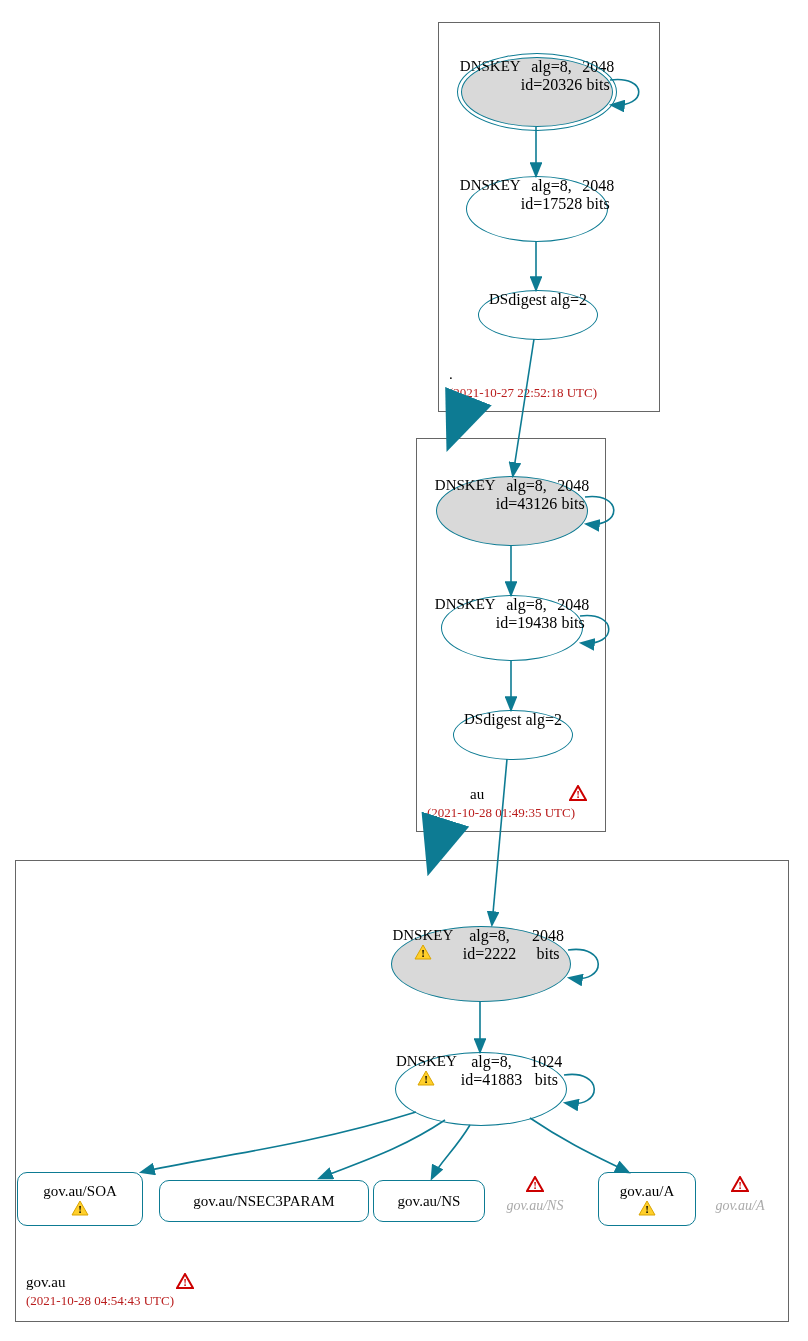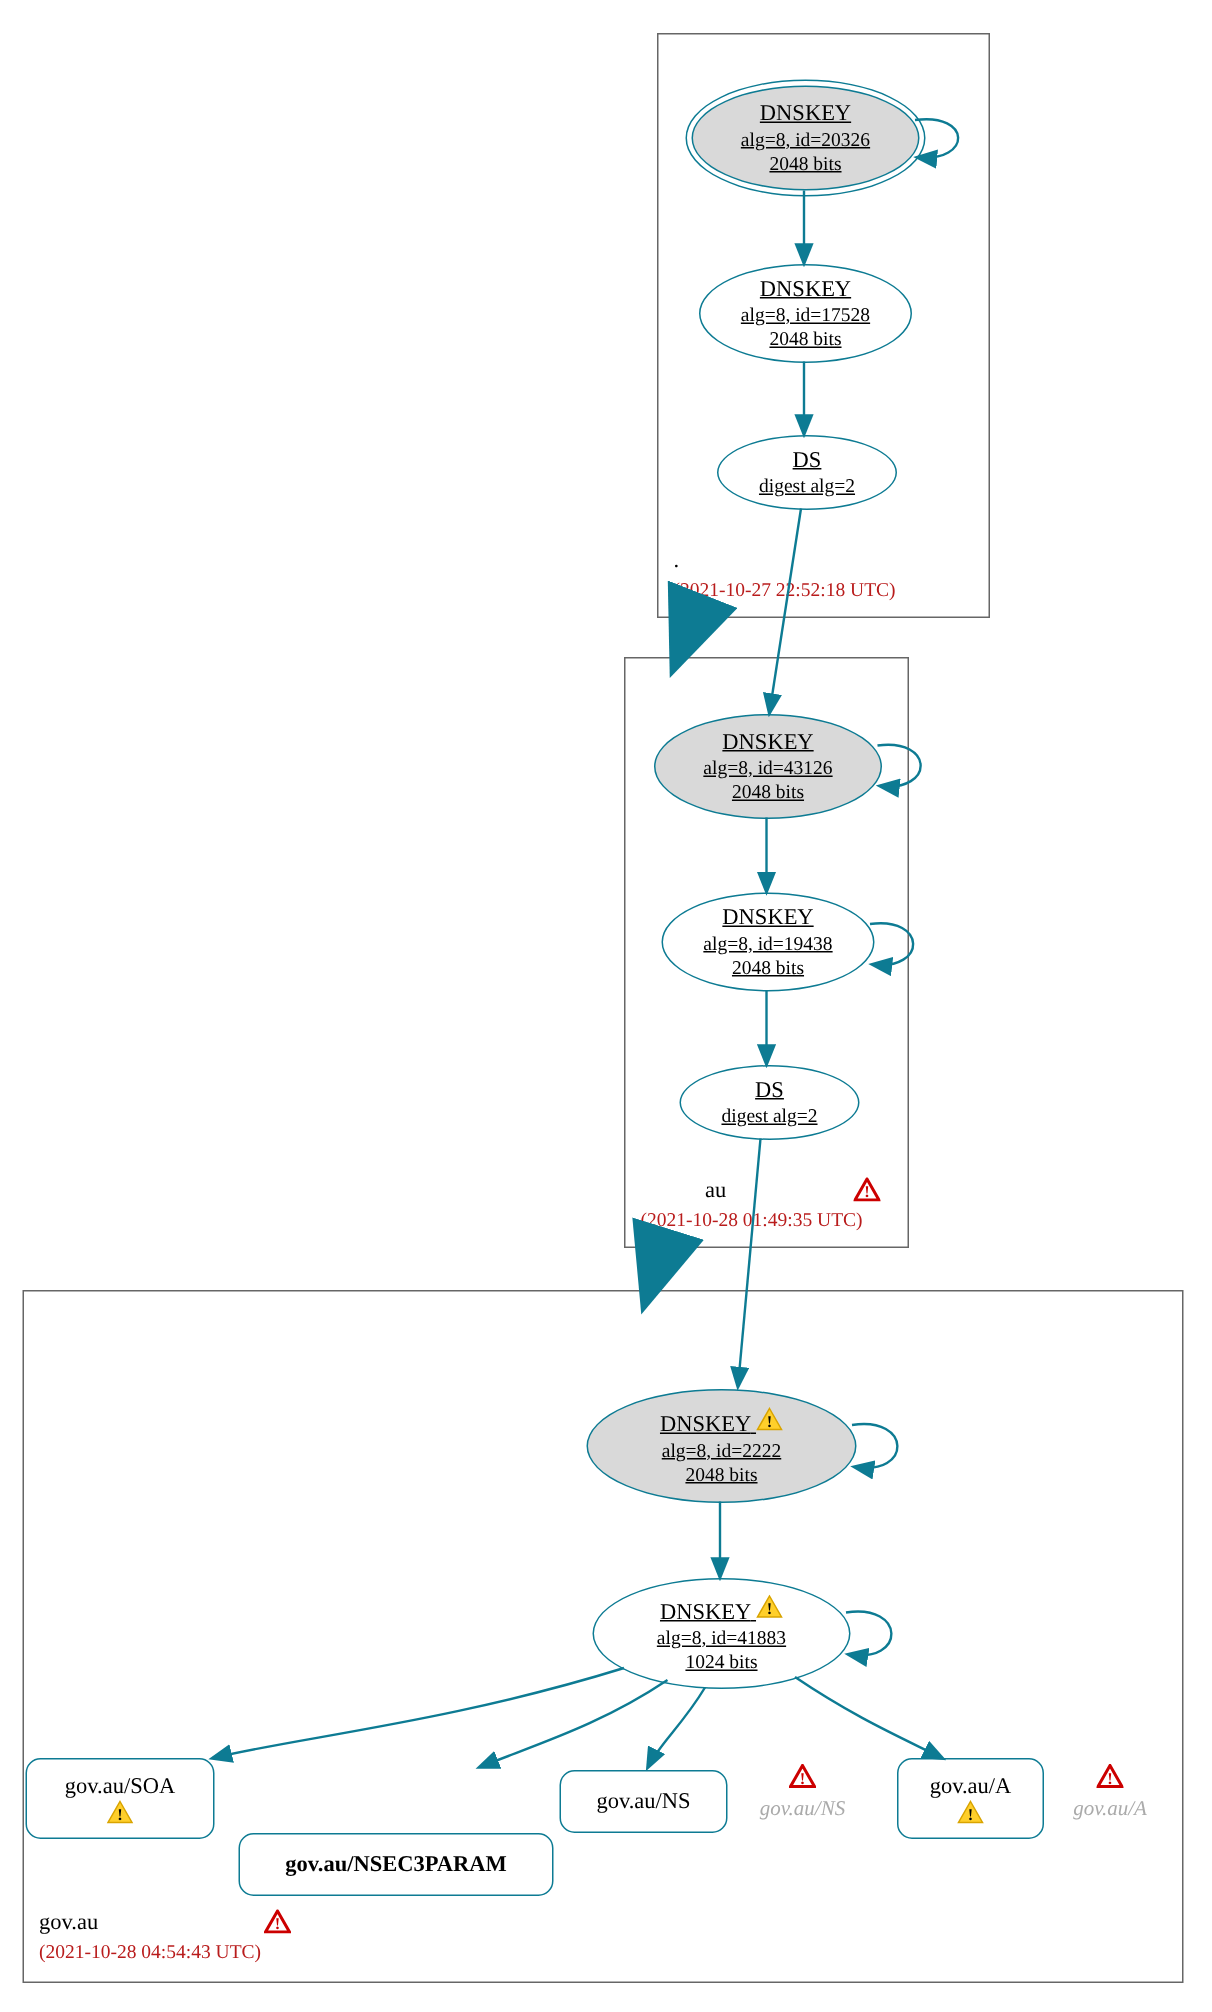--- a/index.html
+++ b/index.html
@@ -30,24 +30,21 @@
   }
   .node {
     position: absolute;
     text-align: center;
   }
   .ellipse {
     border: 1.5px solid #0d7b93;
     border-radius: 50%;
     background: #fff;
     display: flex;
-    flex-direction: column;
     justify-content: center;
-    align-items: center;
-    text-decoration: underline;
   }
   .ellipse.ksk {
     background: #d9d9d9;
   }
   .ellipse.double::before {
     content: "";
     position: absolute;
     left: -5px; top: -5px; right: -5px; bottom: -5px;
     border: 1.5px solid #0d7b93;
     border-radius: 50%;
@@ -57,21 +54,21 @@
     border-radius: 10px;
     background: #fff;
     display: flex;
     flex-direction: column;
     justify-content: center;
     align-items: center;
     font-size: 15px;
     padding: 4px 8px;
   }
   .title { font-size: 15px; }
-  .sub { font-size: 13px; }
+  .sub { font-size: 16px; }
   .ghost {
     color: #aaa;
     font-style: italic;
     font-size: 14px;
   }
   .warn-yellow {
     display: inline-block;
     width: 18px; height: 16px;
     position: relative;
   }
@@ -182,21 +179,21 @@
 <div class="node rrbox" style="left:17px; top:1172px; width:108px; height:44px;">
   <span>gov.au/SOA</span>
   <span class="warn-yellow">
     <svg width="18" height="16">
         <polygon points="9,1 17,15 1,15" fill="#ffcf2b" stroke="#d9a400" stroke-width="1"></polygon>
         <text x="9" y="13" text-anchor="middle" font-size="11" font-weight="bold" fill="#000">!</text>
       </svg>
   </span>
 </div>
 
-<div class="node rrbox" style="left:159px; top:1222px; width:192px; height:32px;font-weight:bold;">
+<div class="node rrbox" style="left:159px; top:1180px; width:192px; height:32px;">
   <span>gov.au/NSEC3PARAM</span>
 </div>
 
 <div class="node rrbox" style="left:373px; top:1180px; width:94px; height:32px;">
   <span>gov.au/NS</span>
 </div>
 
 <div class="node" style="left:490px; top:1176px; width:90px; text-align:center;">
   <span class="warn-red">
     <svg width="18" height="16">

